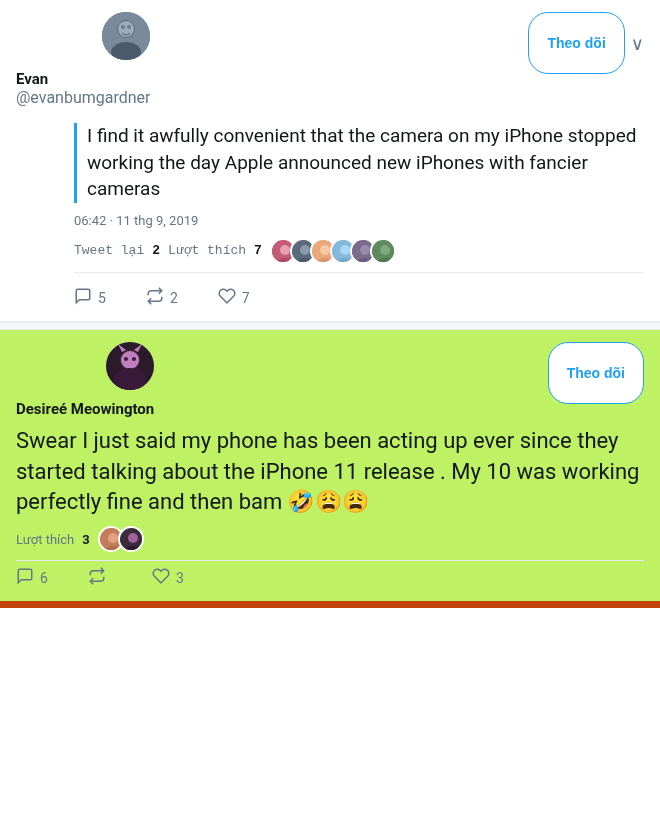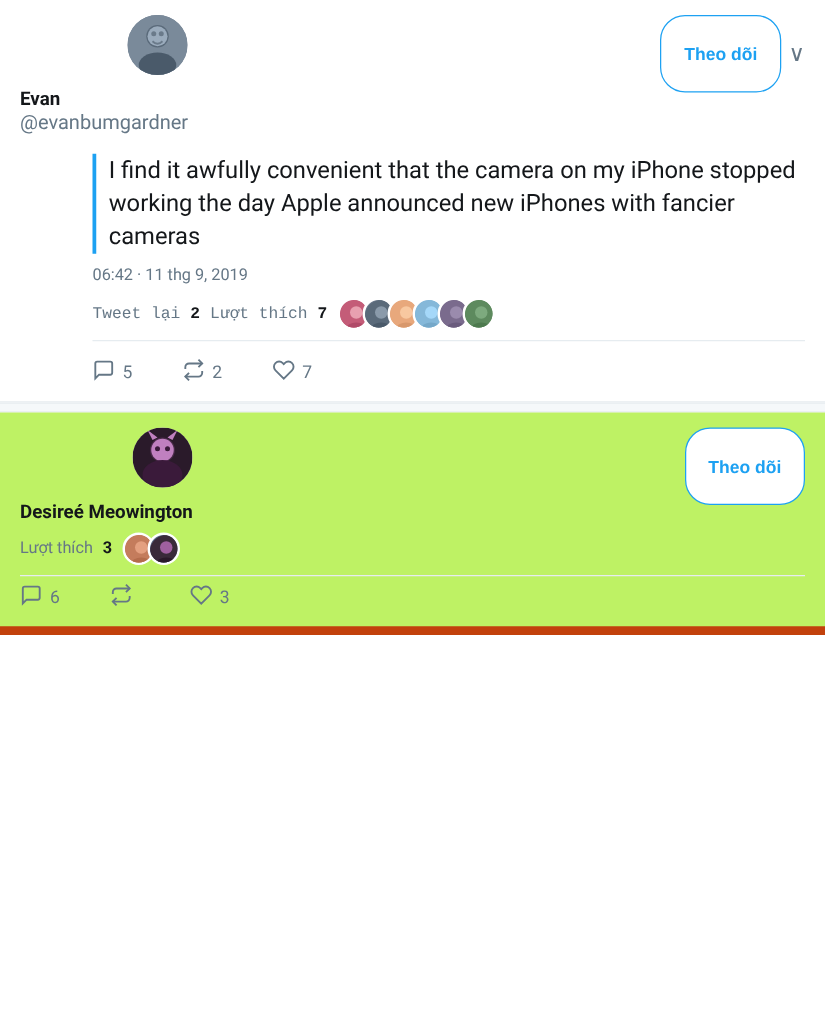--- a/index.html
+++ b/index.html
@@ -359,20 +359,21 @@
       </div>
       <div class="user-info">
         <span class="user-name">Desireé Meowington</span>
       </div>
     </div>
     <div class="header-right">
       <button class="follow-btn">Theo dõi</button>
     </div>
   </div>
 
+  <p class="tweet2-text">Swear I just said my phone has been acting up ever since they started talking about the iPhone 11 release . My 10 was working perfectly fine and then bam 🤣😩😩</p>
 
 
   <div class="tweet2-stats-row">
     <span>Lượt thích</span>
     <span style="font-weight:700;color:#14171a;">3</span>
 
     <div class="liked-avatars">
       <div class="liked-avatar av7">
         <svg width="26" height="26" viewBox="0 0 26 26">
             <circle cx="13" cy="13" r="13" fill="#c47c5c"></circle>

